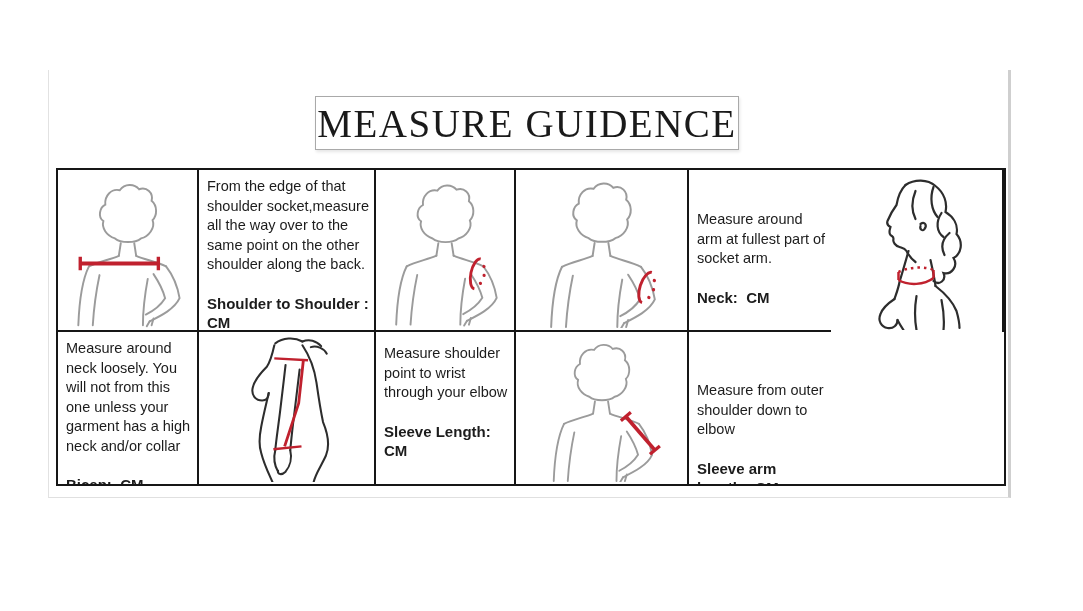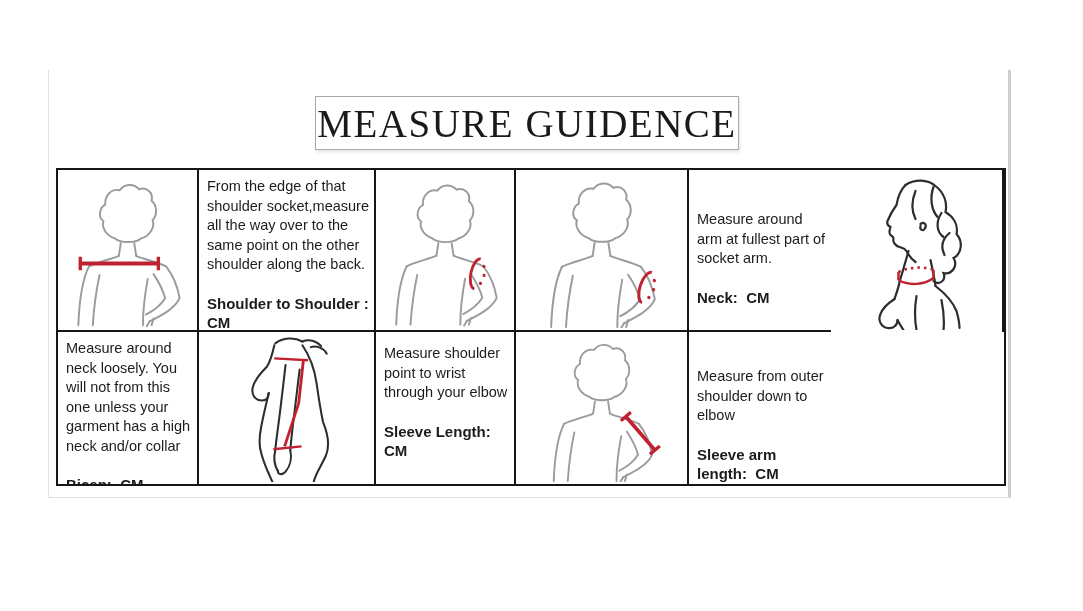--- a/index.html
+++ b/index.html
@@ -21,21 +21,21 @@
   .cell.lastrow{border-bottom:none;}
   .fcell{display:flex;align-items:stretch;justify-content:center;padding:2px;}
   .fcell svg{width:100%;height:100%;}
   .tcell{font-size:14.5px;line-height:19.5px;color:#1c1c1c;padding:7px 5px 0 8px;}
   .tcell p{margin:0;}
   .tcell .mlabel{font-weight:bold;margin-top:19px;font-size:15px;white-space:pre-wrap;}
   .cell-armseye{font-size:12.3px;line-height:16.8px;padding-top:5px;padding-left:6px;}
   .cell-armseye .mlabel{font-size:14.5px;margin-top:14px;}
   .cell-bicep{padding-top:40px;}
   .cell-sleeve{padding-top:12px;}
-  .cell-upperarm{padding-top:35px;}
+  .cell-upperarm{padding-top:49px;}
   .defs-holder{position:absolute;width:0;height:0;overflow:hidden;}
 </style>
 </head>
 <body>
 
 <svg class="defs-holder" aria-hidden="true">
   <defs>
     <g id="figFront" fill="none" stroke="#9b9b9b" stroke-width="2" stroke-linecap="round">
       <path d="M57,67 C48,64 43,56 45,49 C39,45 41,35 47,32 C46,23 53,15 62,17 C67,10 77,10 82,16 C90,13 97,20 95,28 C101,33 101,43 96,48 C99,56 92,65 84,67 C78,72 63,72 57,67 Z"></path>
       <path d="M63,72 L61,85"></path>

